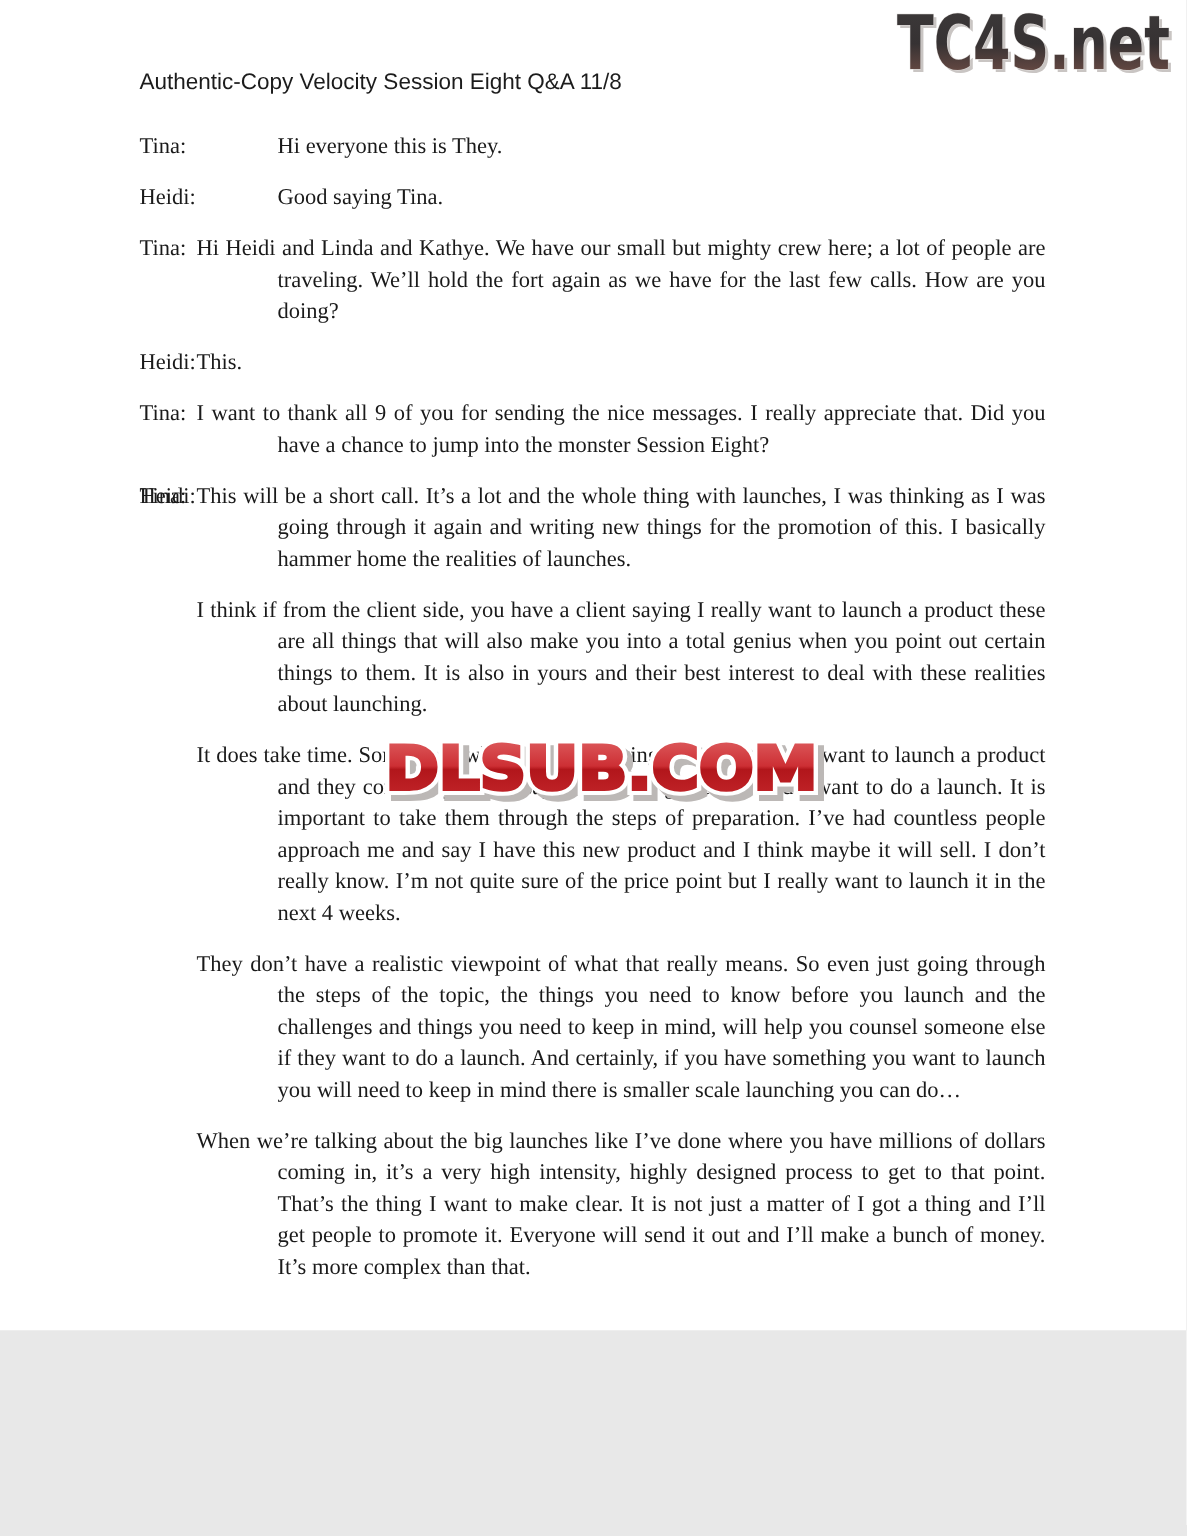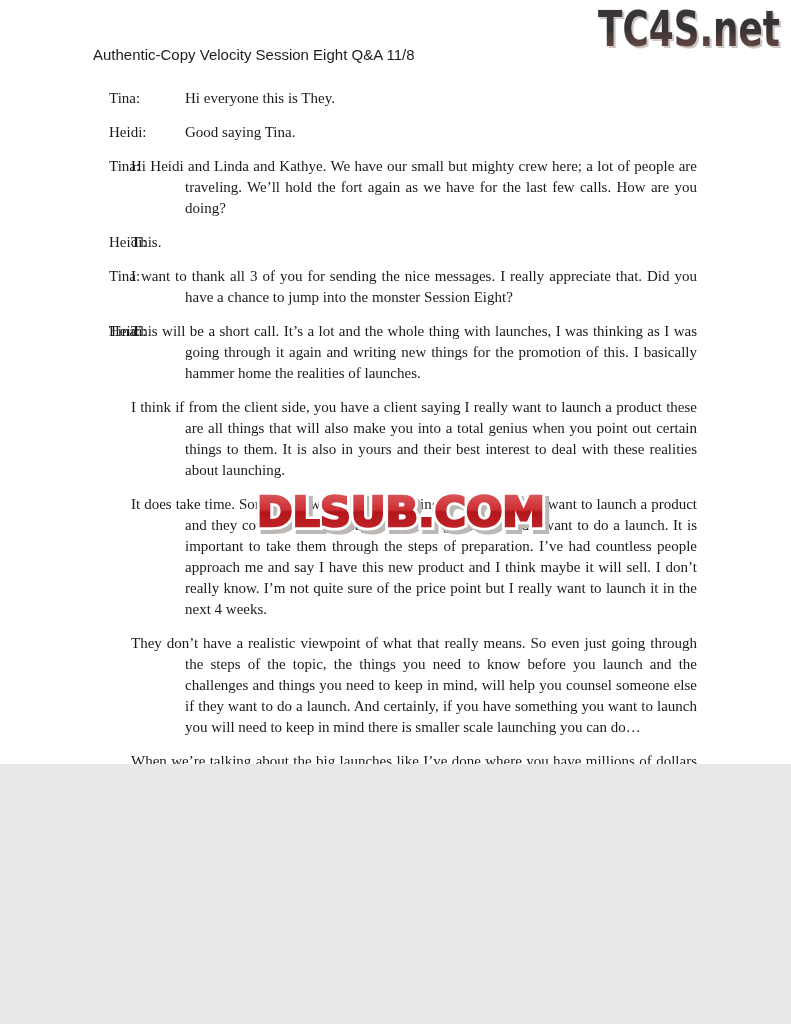--- a/index.html
+++ b/index.html
@@ -1,18 +1,18 @@
 <!DOCTYPE html>
 <html><head>
 <meta charset="utf-8">
 <style>
   html,body{margin:0;padding:0;background:#e8e8e8;}
   .page{
     position:relative;
-    width:791px;height:764px;
+    width:791px;height:887px;
     background:#ffffff;
     overflow:hidden;
     font-family:"Liberation Serif","DejaVu Serif",serif;
   }
   .doc-header{
     position:absolute;left:93px;top:46px;
     font-family:"Liberation Sans","DejaVu Sans",sans-serif;
     font-size:15px;line-height:18px;color:#1c1c1c;
     white-space:nowrap;
   }
@@ -23,21 +23,21 @@
   .para{
     position:relative;
     padding-left:92px;
     text-indent:-54px;
     text-align:justify;
     margin:0 0 13px 0;
     font-size:15px;line-height:21px;color:#1a1a1a;
   }
   .para.wide{text-indent:0;}
   .speaker{
-    position:absolute;left:16px;top:0;
+    position:absolute;left:0;top:0;
     text-indent:0;white-space:nowrap;
   }
   .dlsub-svg{position:absolute;left:249px;top:484px;}
   .pagenum{
     position:absolute;left:687px;top:921px;
     font-size:15px;color:#2a2a2a;
   }
   .tx-svg{position:absolute;left:472px;top:970px;}
 </style>
 </head>
@@ -58,21 +58,21 @@
     </defs>
     <text x="5" y="48" font-family="DejaVu Sans, sans-serif" font-weight="bold" font-size="50" textLength="182" lengthAdjust="spacingAndGlyphs" fill="#c9c5c3">TC4S.net</text>
     <text x="3" y="46" font-family="DejaVu Sans, sans-serif" font-weight="bold" font-size="50" textLength="182" lengthAdjust="spacingAndGlyphs" paint-order="stroke" stroke="#dedad8" stroke-width="0.8" fill="url(#gTc)">TC4S.net</text>
   </svg>
 
   <div class="content">
       <div class="para wide"><span class="speaker">Tina:</span><span>Hi everyone this is They.</span></div>
       <div class="para wide"><span class="speaker">Heidi:</span><span>Good saying Tina.</span></div>
       <div class="para"><span class="speaker">Tina:</span><span>Hi Heidi and Linda and Kathye. We have our small but mighty crew here; a lot of people are traveling. We’ll hold the fort again as we have for the last few calls. How are you doing?</span></div>
       <div class="para"><span class="speaker">Heidi:</span><span>This.</span></div>
-      <div class="para"><span class="speaker">Tina:</span><span>I want to thank all 3 of you for sending the nice messages. I really appreciate that. Did you have a chance to jump into the monster Session Eight?</span></div>
+      <div class="para"><span class="speaker">Tina:</span><span>I want to thank all 9 of you for sending the nice messages. I really appreciate that. Did you have a chance to jump into the monster Session Eight?</span></div>
       <div class="para"><span class="speaker">Heidi:</span></div>
       <div class="para"><span class="speaker">Tina:</span><span>This will be a short call. It’s a lot and the whole thing with launches, I was thinking as I was going through it again and writing new things for the promotion of this. I basically hammer home the realities of launches.</span></div>
       <div class="para"><span>I think if from the client side, you have a client saying I really want to launch a product these are all things that will also make you into a total genius when you point out certain things to them. It is also in yours and their best interest to deal with these realities about launching.</span></div>
       <div class="para"><span>It does take time. Sometimes when you’re working with people who want to launch a product and they come to you and say I have this great idea and I want to do a launch. It is important to take them through the steps of preparation. I’ve had countless people approach me and say I have this new product and I think maybe it will sell. I don’t really know. I’m not quite sure of the price point but I really want to launch it in the next 4 weeks.</span></div>
       <div class="para"><span>They don’t have a realistic viewpoint of what that really means. So even just going through the steps of the topic, the things you need to know before you launch and the challenges and things you need to keep in mind, will help you counsel someone else if they want to do a launch. And certainly, if you have something you want to launch you will need to keep in mind there is smaller scale launching you can do…</span></div>
       <div class="para"><span>When we’re talking about the big launches like I’ve done where you have millions of dollars coming in, it’s a very high intensity, highly designed process to get to that point. That’s the thing I want to make clear. It is not just a matter of I got a thing and I’ll get people to promote it. Everyone will send it out and I’ll make a bunch of money. It’s more complex than that.</span></div>
     </div>
 
   <svg class="dlsub-svg" width="308" height="56" viewBox="0 0 308 56">
     <defs>

